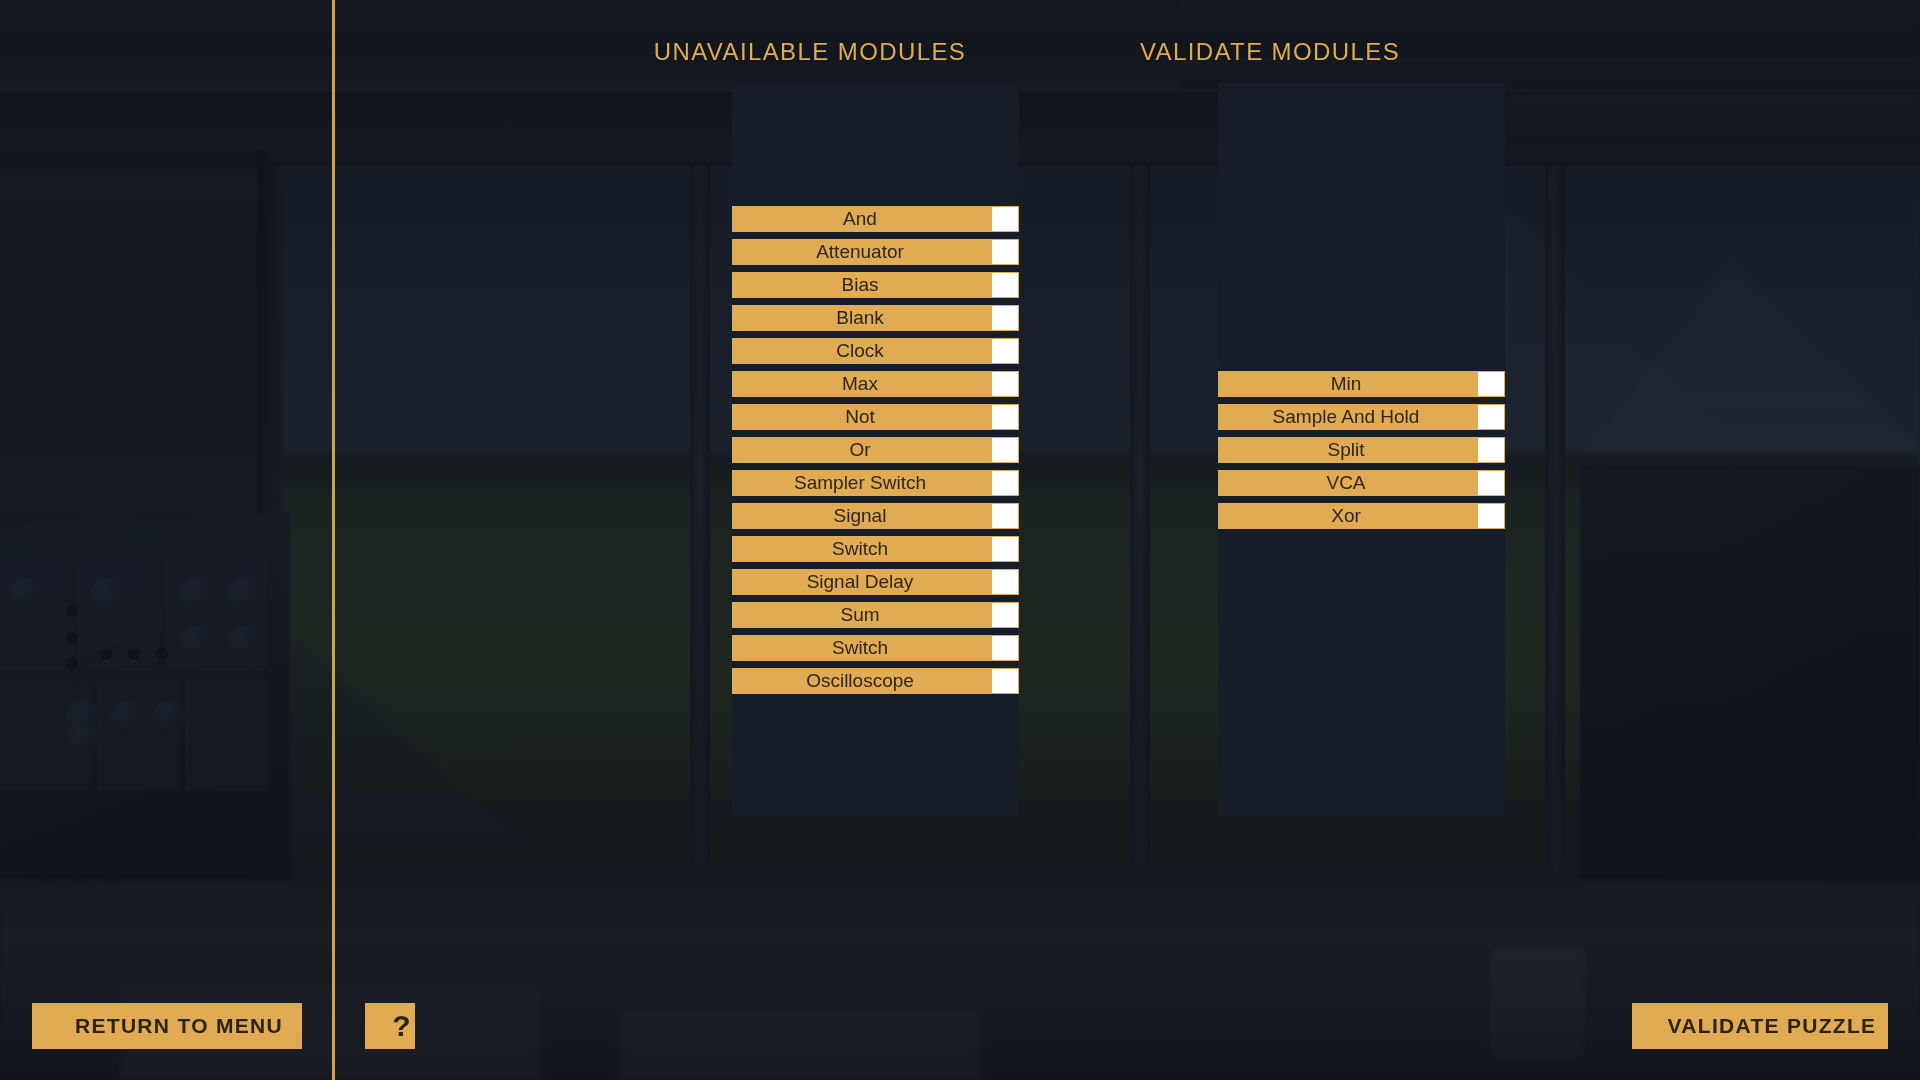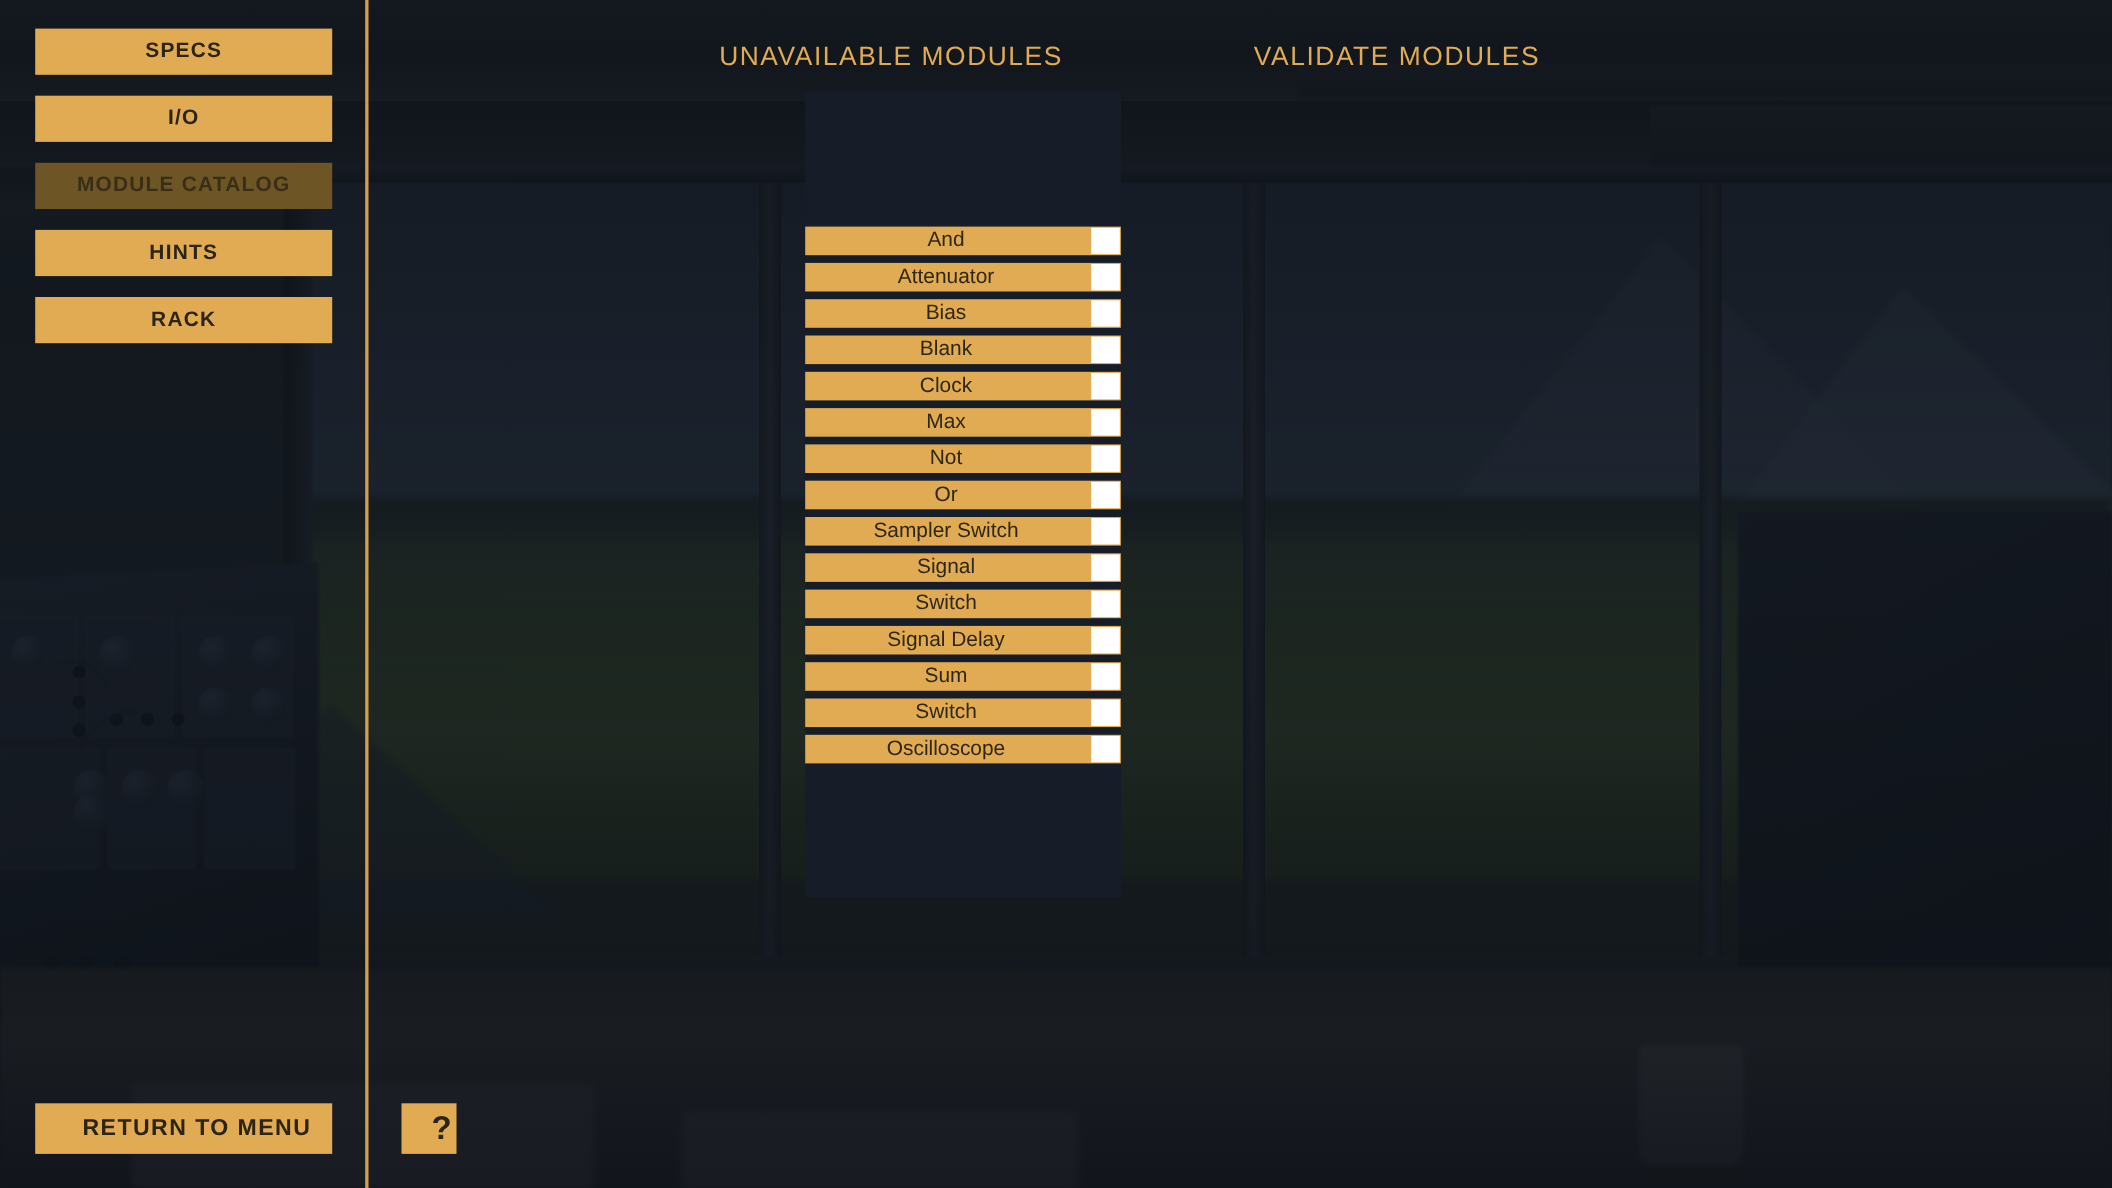--- a/index.html
+++ b/index.html
@@ -264,27 +264,20 @@
   <div class="papers" style="left:620px;top:1010px;width:360px;height:70px"></div>
   <div class="mug"></div>
 
   <div class="scrim"></div>
 </div>
 
 <div id="ui">
 
   <div class="divider-vert"></div>
 
-  <nav class="sidebar" id="sidebar">
-      <button class="side-btn">SPECS</button>
-      <button class="side-btn">I/O</button>
-      <button class="side-btn selected">MODULE CATALOG</button>
-      <button class="side-btn">HINTS</button>
-      <button class="side-btn">RACK</button>
-    </nav>
 
   <div class="col-head" id="head-unavailable">UNAVAILABLE MODULES</div>
   <div class="col-head" id="head-available">VALIDATE MODULES</div>
 
   <div class="panel" id="panel-unavailable">
       <div class="mod-row">
         <span class="mod-label">And</span>
         <span class="mod-check"></span>
       </div>
       <div class="mod-row">
@@ -337,17 +330,40 @@
       </div>
       <div class="mod-row">
         <span class="mod-label">Switch</span>
         <span class="mod-check"></span>
       </div>
       <div class="mod-row">
         <span class="mod-label">Oscilloscope</span>
         <span class="mod-check"></span>
       </div>
     </div>
+  <div class="panel" id="panel-available">
+      <div class="mod-row">
+        <span class="mod-label">Min</span>
+        <span class="mod-check"></span>
+      </div>
+      <div class="mod-row">
+        <span class="mod-label">Sample And Hold</span>
+        <span class="mod-check"></span>
+      </div>
+      <div class="mod-row">
+        <span class="mod-label">Split</span>
+        <span class="mod-check"></span>
+      </div>
+      <div class="mod-row">
+        <span class="mod-label">VCA</span>
+        <span class="mod-check"></span>
+      </div>
+      <div class="mod-row">
+        <span class="mod-label">Xor</span>
+        <span class="mod-check"></span>
+      </div>
+    </div>
 
 
   <button class="bottom-btn" id="btn-return">RETURN TO MENU</button>
   <button class="bottom-btn" id="btn-help">?</button>
+  <button class="bottom-btn" id="btn-validate">VALIDATE PUZZLE</button>
 </div>
 
 </body></html>

